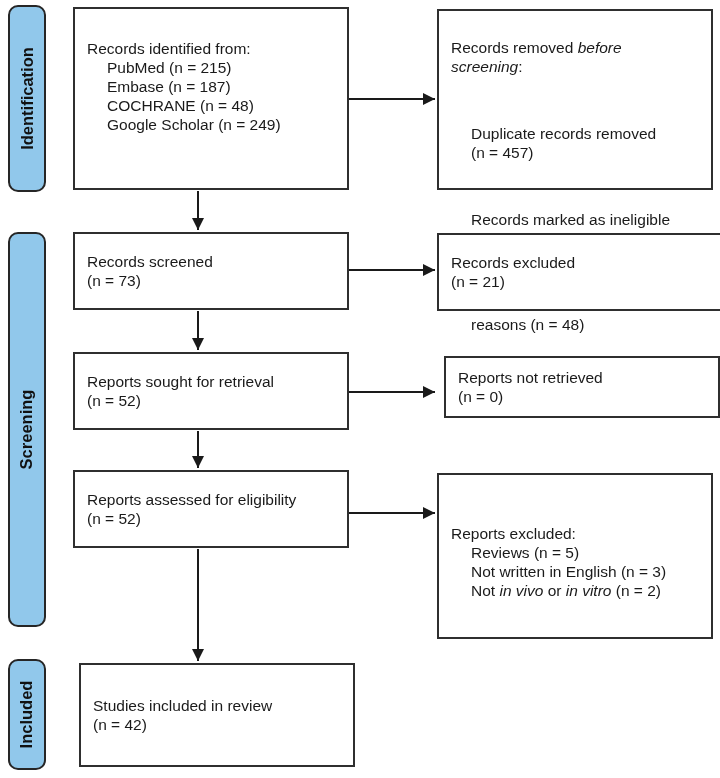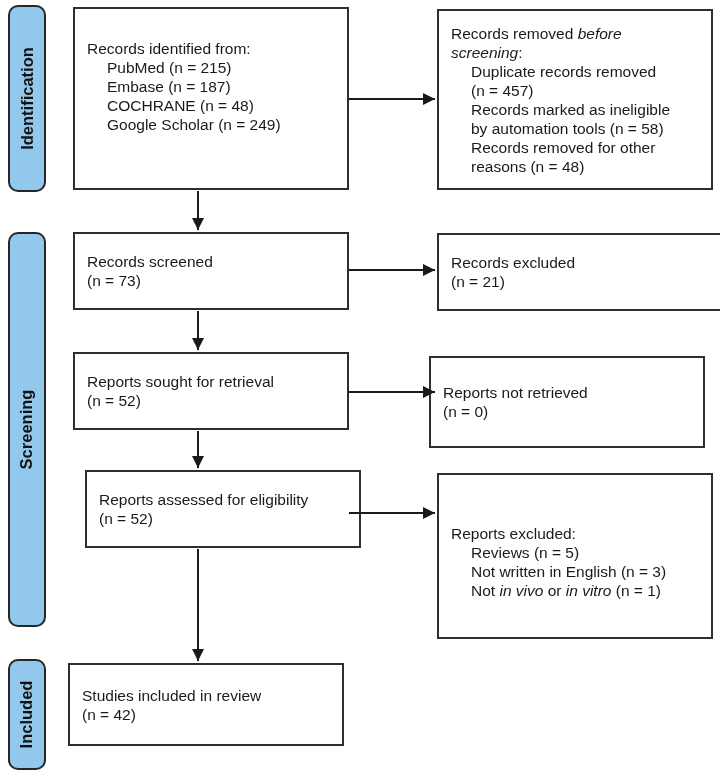--- a/index.html
+++ b/index.html
@@ -25,28 +25,28 @@
     position:absolute;box-sizing:border-box;background:#ffffff;
     border:2px solid #2f2f2f;
     display:flex;flex-direction:column;justify-content:center;
     padding-left:12px;padding-right:10px;
     font-size:15.5px;line-height:19px;
   }
   .ln{white-space:normal;}
   .ind{margin-left:20px;width:201px;}
   .it{font-style:italic;}
   .b-identified{left:73px;top:7px;width:276px;height:183px;padding-bottom:24px;}
-  .b-removed{left:437px;top:9px;width:276px;height:181px;justify-content:flex-start;padding-top:13px;}
+  .b-removed{left:437px;top:9px;width:276px;height:181px;justify-content:flex-start;padding-top:27px;gap:48px;}
   .b-screened{left:73px;top:232px;width:276px;height:78px;}
   .b-records-excluded{left:437px;top:233px;width:316px;height:78px;}
   .b-sought{left:73px;top:352px;width:276px;height:78px;}
-  .b-not-retrieved{left:429px;top:356px;width:276px;height:92px;}
-  .b-assessed{left:73px;top:470px;width:276px;height:78px;margin-left:12px;}
+  .b-not-retrieved{left:444px;top:356px;width:276px;height:62px;}
+  .b-assessed{left:73px;top:470px;width:276px;height:78px;}
   .b-reports-excluded{left:437px;top:473px;width:276px;height:166px;padding-top:12px;}
-  .b-included{left:68px;top:663px;width:276px;height:83px;}
+  .b-included{left:79px;top:663px;width:276px;height:104px;}
   
   .arrows{position:absolute;left:0;top:0;pointer-events:none;}
   .arrows line{stroke:#1a1a1a;stroke-width:2;}
 </style>
 </head>
 <body>
 
 <div class="canvas">
 
   <div class="stage s-identification" style="background: rgb(145, 200, 235);">
@@ -93,21 +93,21 @@
   </div>
 
   <div class="box b-assessed">
     <div class="ln">Reports assessed for eligibility</div>
     <div class="ln">(n = 52)</div>
   </div>
   <div class="box b-reports-excluded">
     <div class="ln">Reports excluded:</div>
     <div class="ln ind">Reviews (n = 5)</div>
     <div class="ln ind">Not written in English (n = 3)</div>
-    <div class="ln ind"><span>Not </span><span class="it">in vivo</span><span> or </span><span class="it">in vitro</span><span> (n = 1)</span></div>
+    <div class="ln ind"><span>Not </span><span class="it">in vivo</span><span> or </span><span class="it">in vitro</span><span> (n = 2)</span></div>
   </div>
 
   <div class="box b-included">
     <div class="ln">Studies included in review</div>
     <div class="ln">(n = 42)</div>
   </div>
 
   <svg class="arrows" width="720" height="778" viewBox="0 0 720 778">
     <defs>
       <marker id="ah" markerWidth="7" markerHeight="7" refX="6" refY="3" orient="auto" markerUnits="strokeWidth">

